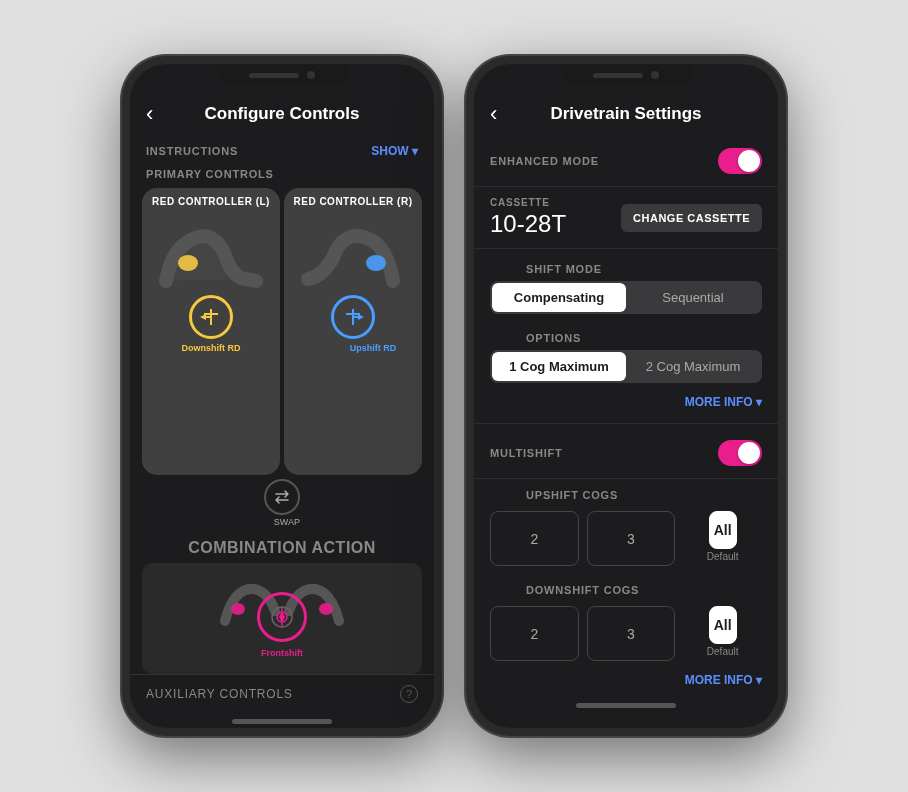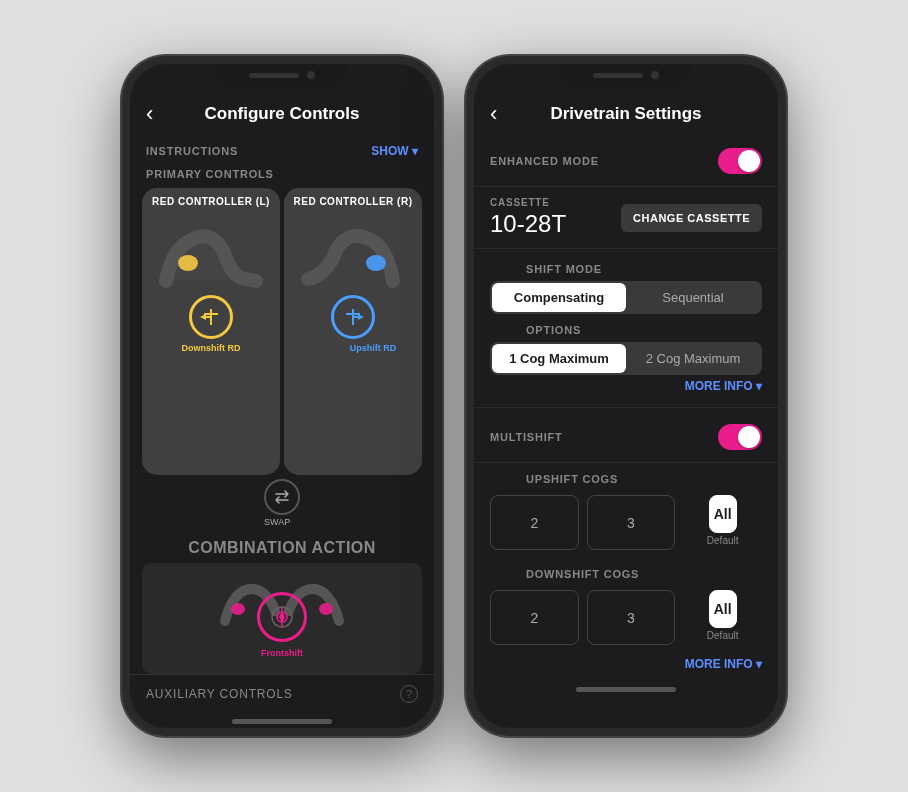--- a/index.html
+++ b/index.html
@@ -357,21 +357,21 @@
       letter-spacing: 0.8px;
       text-transform: uppercase;
       padding: 10px 16px 6px;
       margin-left: 36px;
     }
     .segment-control {
       display: flex;
       background: #3a3a3c;
       border-radius: 8px;
       padding: 2px;
-      margin: 0 16px 0;
+      margin: 0 16px 8px;
     }
     .segment-btn {
       flex: 1;
       padding: 7px 4px;
       border-radius: 6px;
       border: none;
       background: transparent;
       color: #aaa;
       font-size: 13px;
       font-weight: 500;
@@ -521,21 +521,21 @@
                   </svg>
                 </div>
               </div>
               <span class="action-label blue">Upshift RD</span>
             </div>
           </div>
         </div>
       </div>
 
       <div style="display:flex;justify-content:center;padding:4px 0;">
-        <div style="display:flex;flex-direction:column;align-items:flex-start;">
+        <div style="display:flex;flex-direction:column;align-items:flex-end;">
           <div class="swap-circle">
             <svg width="18" height="18" viewBox="0 0 18 18">
               <path d="M3,6 L15,6 M12,3 L15,6 L12,9" fill="none" stroke="#aaa" stroke-width="1.5" stroke-linecap="round" stroke-linejoin="round"></path>
               <path d="M15,12 L3,12 M6,9 L3,12 L6,15" fill="none" stroke="#aaa" stroke-width="1.5" stroke-linecap="round" stroke-linejoin="round"></path>
             </svg>
           </div>
           <span class="swap-label">SWAP</span>
         </div>
       </div>
 

